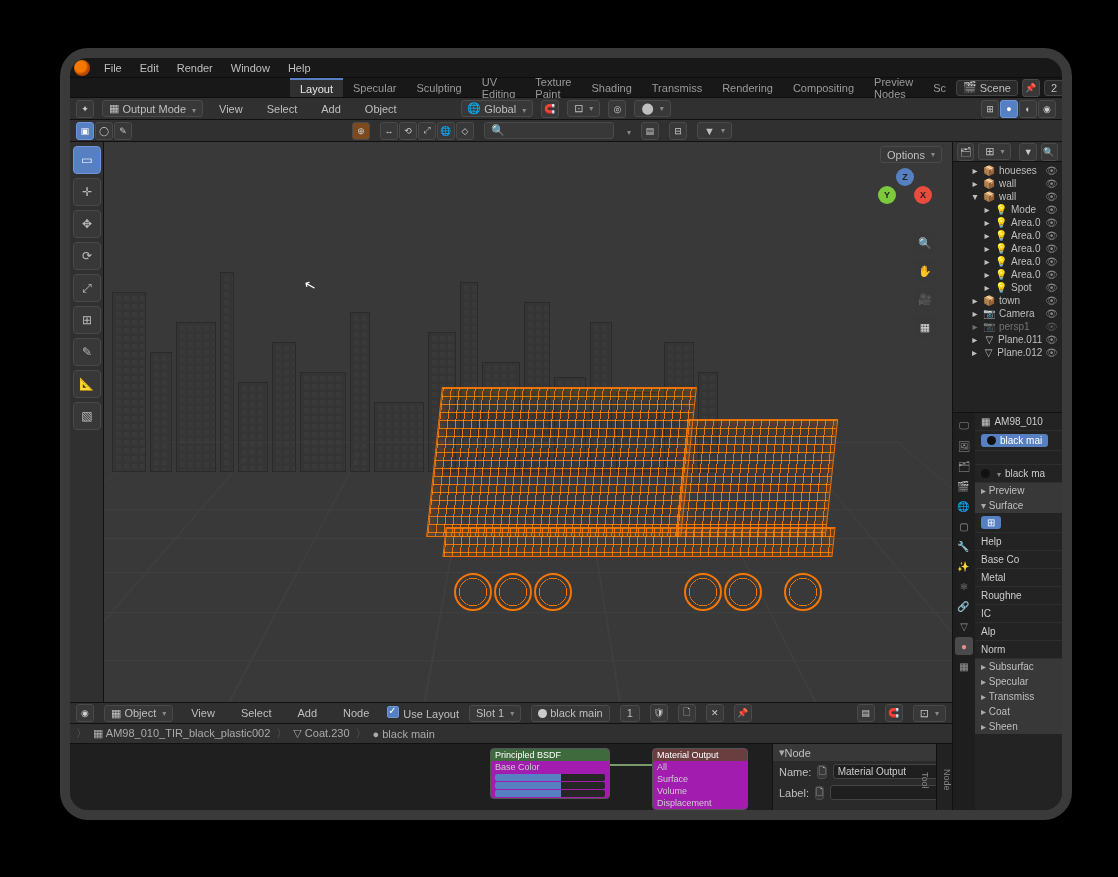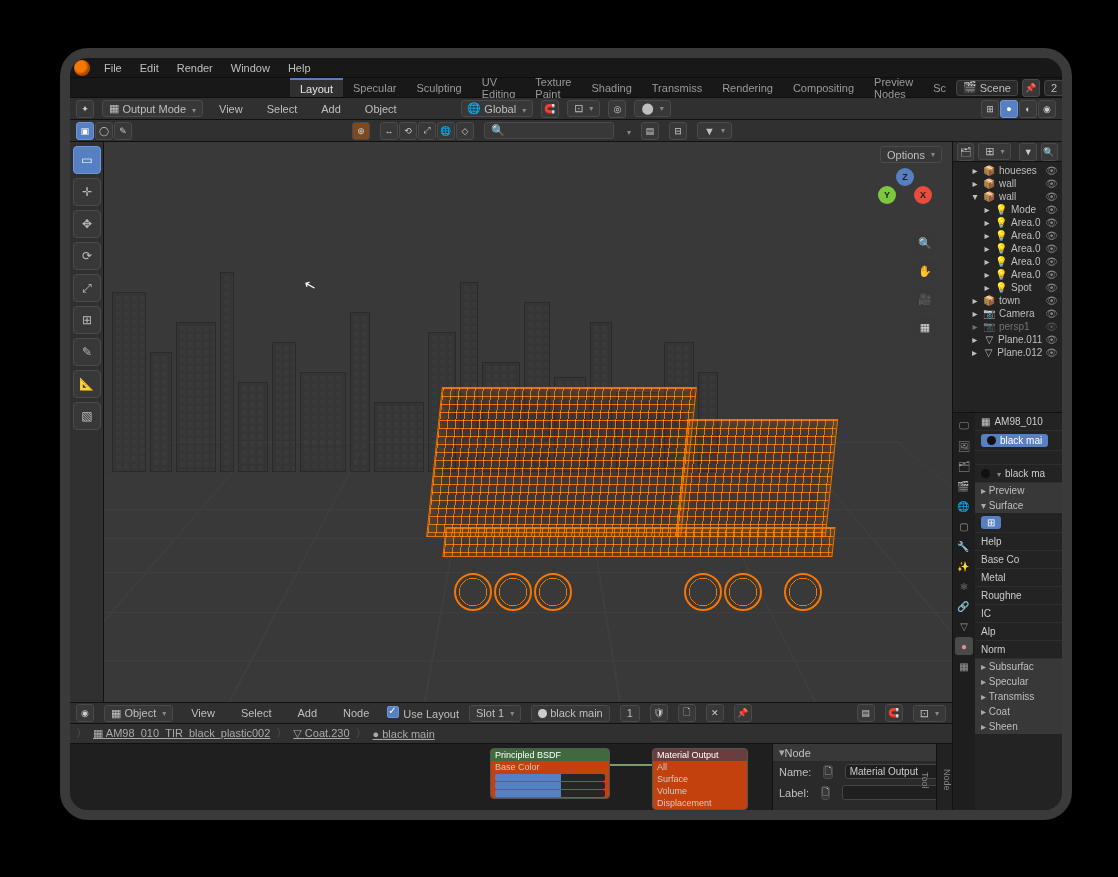--- a/index.html
+++ b/index.html
@@ -170,42 +170,42 @@
 
 
 .node-hdr {
   height: 22px; background: #303030; display: flex; align-items: center; gap: 10px;
   padding: 0 6px; border-top: 1px solid #111; border-bottom: 1px solid #111;
 }
 .ck { width: 12px; height: 12px; background: #5680c2; border: 1px solid #6c97d8; border-radius: 2px; display:inline-block; margin-right:4px; position:relative; }
 .ck::after{content:"✓"; position:absolute; left:0; top:-2px; font-size:10px; color:#fff;}
 
 .breadcrumb { height: 20px; background: #303030; display: flex; align-items: center; gap: 6px; padding: 0 6px; border-bottom: 1px solid #111;}
-.crumb { color: #aaa; text-decoration: underline; }
+.crumb { color: #aaa; }
 .crumb-sep { color: #666; }
 
 .node-canvas {
   height: 66px; background: #1f1f1f; position: relative; overflow: hidden;
 }
 .node {
-  position: absolute; width: 110px; background:#c2410c; border:1px solid #555; border-radius:4px; font-size:9px;
+  position: absolute; width: 110px; background:#a21caf; border:1px solid #555; border-radius:4px; font-size:9px;
 }
 .node .nhdr{ background:#3e6a3e; color:#fff; padding:1px 4px; border-radius:3px 3px 0 0;}
 .node.out .nhdr{ background:#6a3e3e;}
 .node .row{ display:flex; justify-content:space-between; padding:1px 4px; color:#ccc;}
 .node .bar{ height:7px; background: linear-gradient(90deg,#5680c2 60%, #262626 60%); margin:1px 4px; border-radius:2px;}
 .wire { position:absolute; height:2px; background:#7a9a6a; top:20px; }
 
 
 .node-side {
   position: absolute; right: 0; top: 0; height:100%; width: 180px; background:#2a2a2a; border-left:1px solid #111;
 }
 .ns-hdr{ background:#383838; padding:2px 6px; display:flex; align-items:center;}
 .ns-hdr::before{content:"▾ "; color:#aaa;}
-.ns-row{ display:flex; align-items:center; gap:12px; padding:3px 6px;}
+.ns-row{ display:flex; align-items:center; gap:6px; padding:3px 6px;}
 .ns-row input{ flex:1; background:#1f1f1f; border:1px solid #444; color:#ccc; padding:1px 4px; border-radius:3px; font-size:10px;}
 .side-tabs { position:absolute; right:0; top:0; width:16px; height:100%; background:#222; display:flex; flex-direction:column; align-items:center; padding-top:6px; gap:12px; font-size:9px; writing-mode: vertical-rl; color:#888; border-left:1px solid #111;}
 
 
 .outliner { flex: 0 0 250px; background: #232323; overflow: hidden; font-size: 10px; }
 .out-hdr { height: 20px; background:#303030; display:flex; align-items:center; gap:4px; padding:0 4px; border-bottom:1px solid #111;}
 .tree { padding: 2px 0; }
 .tree-row { display:flex; align-items:center; gap:3px; padding: 1px 4px; cursor:pointer; white-space: nowrap;}
 .tree-row .ic { width:12px; display: inline-flex; justify-content:center; }
 .indent-1 { padding-left: 16px;} .indent-2 { padding-left: 28px;}

